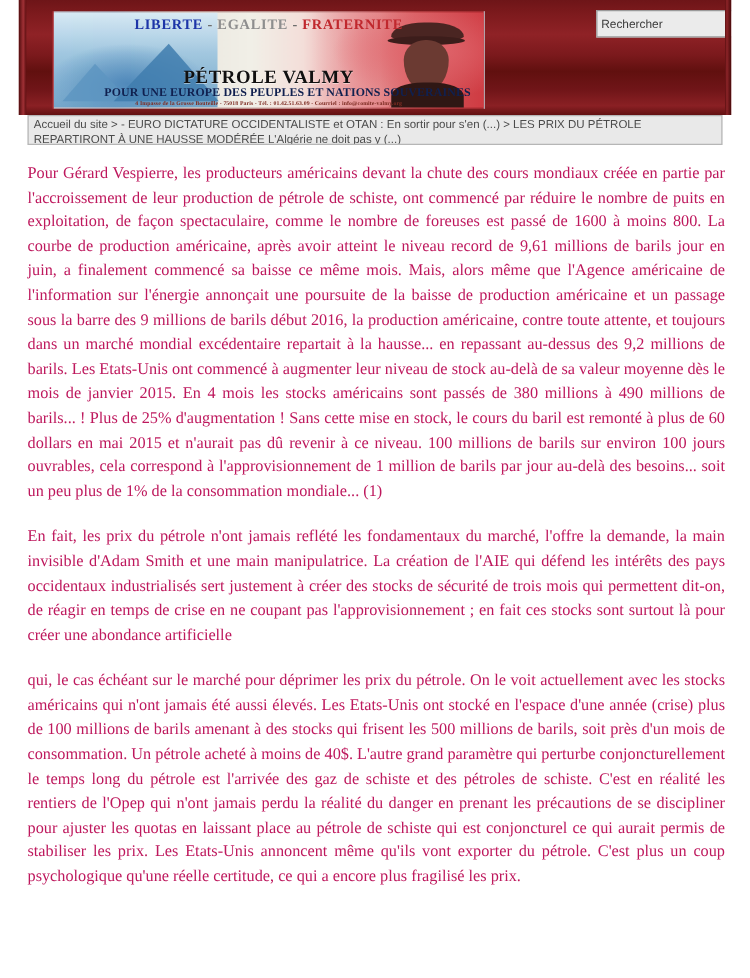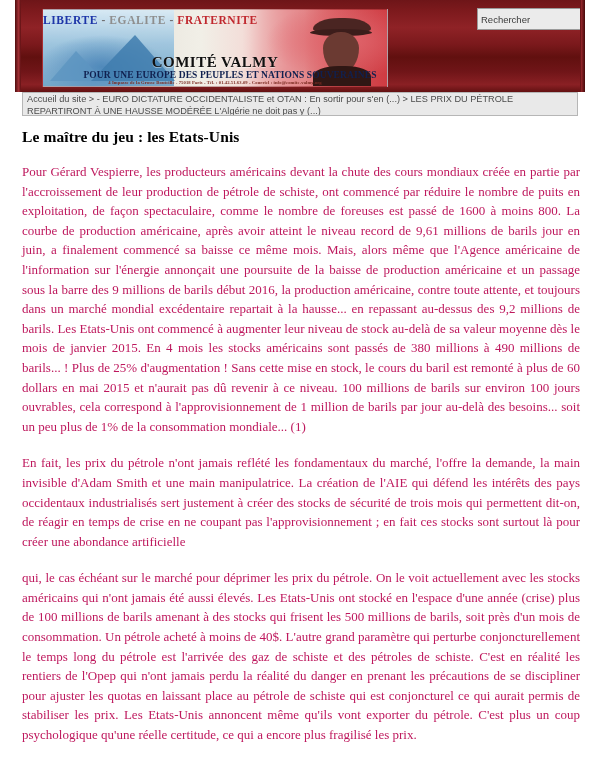--- a/index.html
+++ b/index.html
@@ -135,21 +135,21 @@
     left: 2px; top: 50px;
     width: 58px; height: 24px;
     background: #2f1714;
     border-radius: 44% 44% 0 0;
   }
 
   .banner-motto {
     position: absolute;
     left: 0; right: 0;
     top: 4px;
-    text-align: left;
+    text-align: center;
     font-family: "Liberation Serif", serif;
     font-weight: bold;
     font-size: 11.5px;
     letter-spacing: .6px;
     white-space: nowrap;
   }
   .m-lib { color: #1d35a8; }
   .m-sep { color: #6d6d6d; }
   .m-ega { color: #8e8e8e; }
   .m-fra { color: #c0282e; }
@@ -271,28 +271,27 @@
       <div class="portrait-hat"></div>
       <div class="portrait-hat-brim"></div>
       <div class="portrait-face"></div>
       <div class="portrait-body"></div>
     </div>
 
     <div class="banner-motto">
       <span class="m-lib">LIBERTE</span><span class="m-sep"> - </span><span class="m-ega">EGALITE</span><span class="m-sep"> - </span><span class="m-fra">FRATERNITE</span>
     </div>
 
-    <div class="banner-title">COMITÉ VALMY</div>
+    <div class="banner-title">PÉTROLE VALMY</div>
     <div class="banner-sub">POUR UNE EUROPE DES PEUPLES ET NATIONS SOUVERAINES</div>
     <div class="banner-contact">4 Impasse de la Grosse Bouteille - 75018 Paris - Tél. : 01.42.51.63.09 - Courriel : info@comite-valmy.org</div>
   </div>
 
   <input id="search-box" type="text" placeholder="Rechercher" value="Rechercher" style="">
 </div>
 
 <div id="breadcrumb">Accueil du site &gt; - EURO DICTATURE OCCIDENTALISTE et OTAN : En sortir pour s'en (...) &gt; LES PRIX DU PÉTROLE REPARTIRONT À UNE HAUSSE MODÉRÉE L'Algérie ne doit pas y (...)</div>
 
 <div id="article">
-  <h1 id="article-title">Le maître du jeu : les Etats-Unis</h1>
   <p class="para">Pour Gérard Vespierre, les producteurs américains devant la chute des cours mondiaux créée en partie par l'accroissement de leur production de pétrole de schiste, ont commencé par réduire le nombre de puits en exploitation, de façon spectaculaire, comme le nombre de foreuses est passé de 1600 à moins 800. La courbe de production américaine, après avoir atteint le niveau record de 9,61 millions de barils jour en juin, a finalement commencé sa baisse ce même mois. Mais, alors même que l'Agence américaine de l'information sur l'énergie annonçait une poursuite de la baisse de production américaine et un passage sous la barre des 9 millions de barils début 2016, la production américaine, contre toute attente, et toujours dans un marché mondial excédentaire repartait à la hausse... en repassant au-dessus des 9,2 millions de barils. Les Etats-Unis ont commencé à augmenter leur niveau de stock au-delà de sa valeur moyenne dès le mois de janvier 2015. En 4 mois les stocks américains sont passés de 380 millions à 490 millions de barils... ! Plus de 25% d'augmentation ! Sans cette mise en stock, le cours du baril est remonté à plus de 60 dollars en mai 2015 et n'aurait pas dû revenir à ce niveau. 100 millions de barils sur environ 100 jours ouvrables, cela correspond à l'approvisionnement de 1 million de barils par jour au-delà des besoins... soit un peu plus de 1% de la consommation mondiale... (1)</p>
   <p class="para">En fait, les prix du pétrole n'ont jamais reflété les fondamentaux du marché, l'offre la demande, la main invisible d'Adam Smith et une main manipulatrice. La création de l'AIE qui défend les intérêts des pays occidentaux industrialisés sert justement à créer des stocks de sécurité de trois mois qui permettent dit-on, de réagir en temps de crise en ne coupant pas l'approvisionnement ; en fait ces stocks sont surtout là pour créer une abondance artificielle</p>
   <p class="para">qui, le cas échéant sur le marché pour déprimer les prix du pétrole. On le voit actuellement avec les stocks américains qui n'ont jamais été aussi élevés. Les Etats-Unis ont stocké en l'espace d'une année (crise) plus de 100 millions de barils amenant à des stocks qui frisent les 500 millions de barils, soit près d'un mois de consommation. Un pétrole acheté à moins de 40$. L'autre grand paramètre qui perturbe conjoncturellement le temps long du pétrole est l'arrivée des gaz de schiste et des pétroles de schiste. C'est en réalité les rentiers de l'Opep qui n'ont jamais perdu la réalité du danger en prenant les précautions de se discipliner pour ajuster les quotas en laissant place au pétrole de schiste qui est conjoncturel ce qui aurait permis de stabiliser les prix. Les Etats-Unis annoncent même qu'ils vont exporter du pétrole. C'est plus un coup psychologique qu'une réelle certitude, ce qui a encore plus fragilisé les prix.</p>
 </div>
 
 </body></html>

